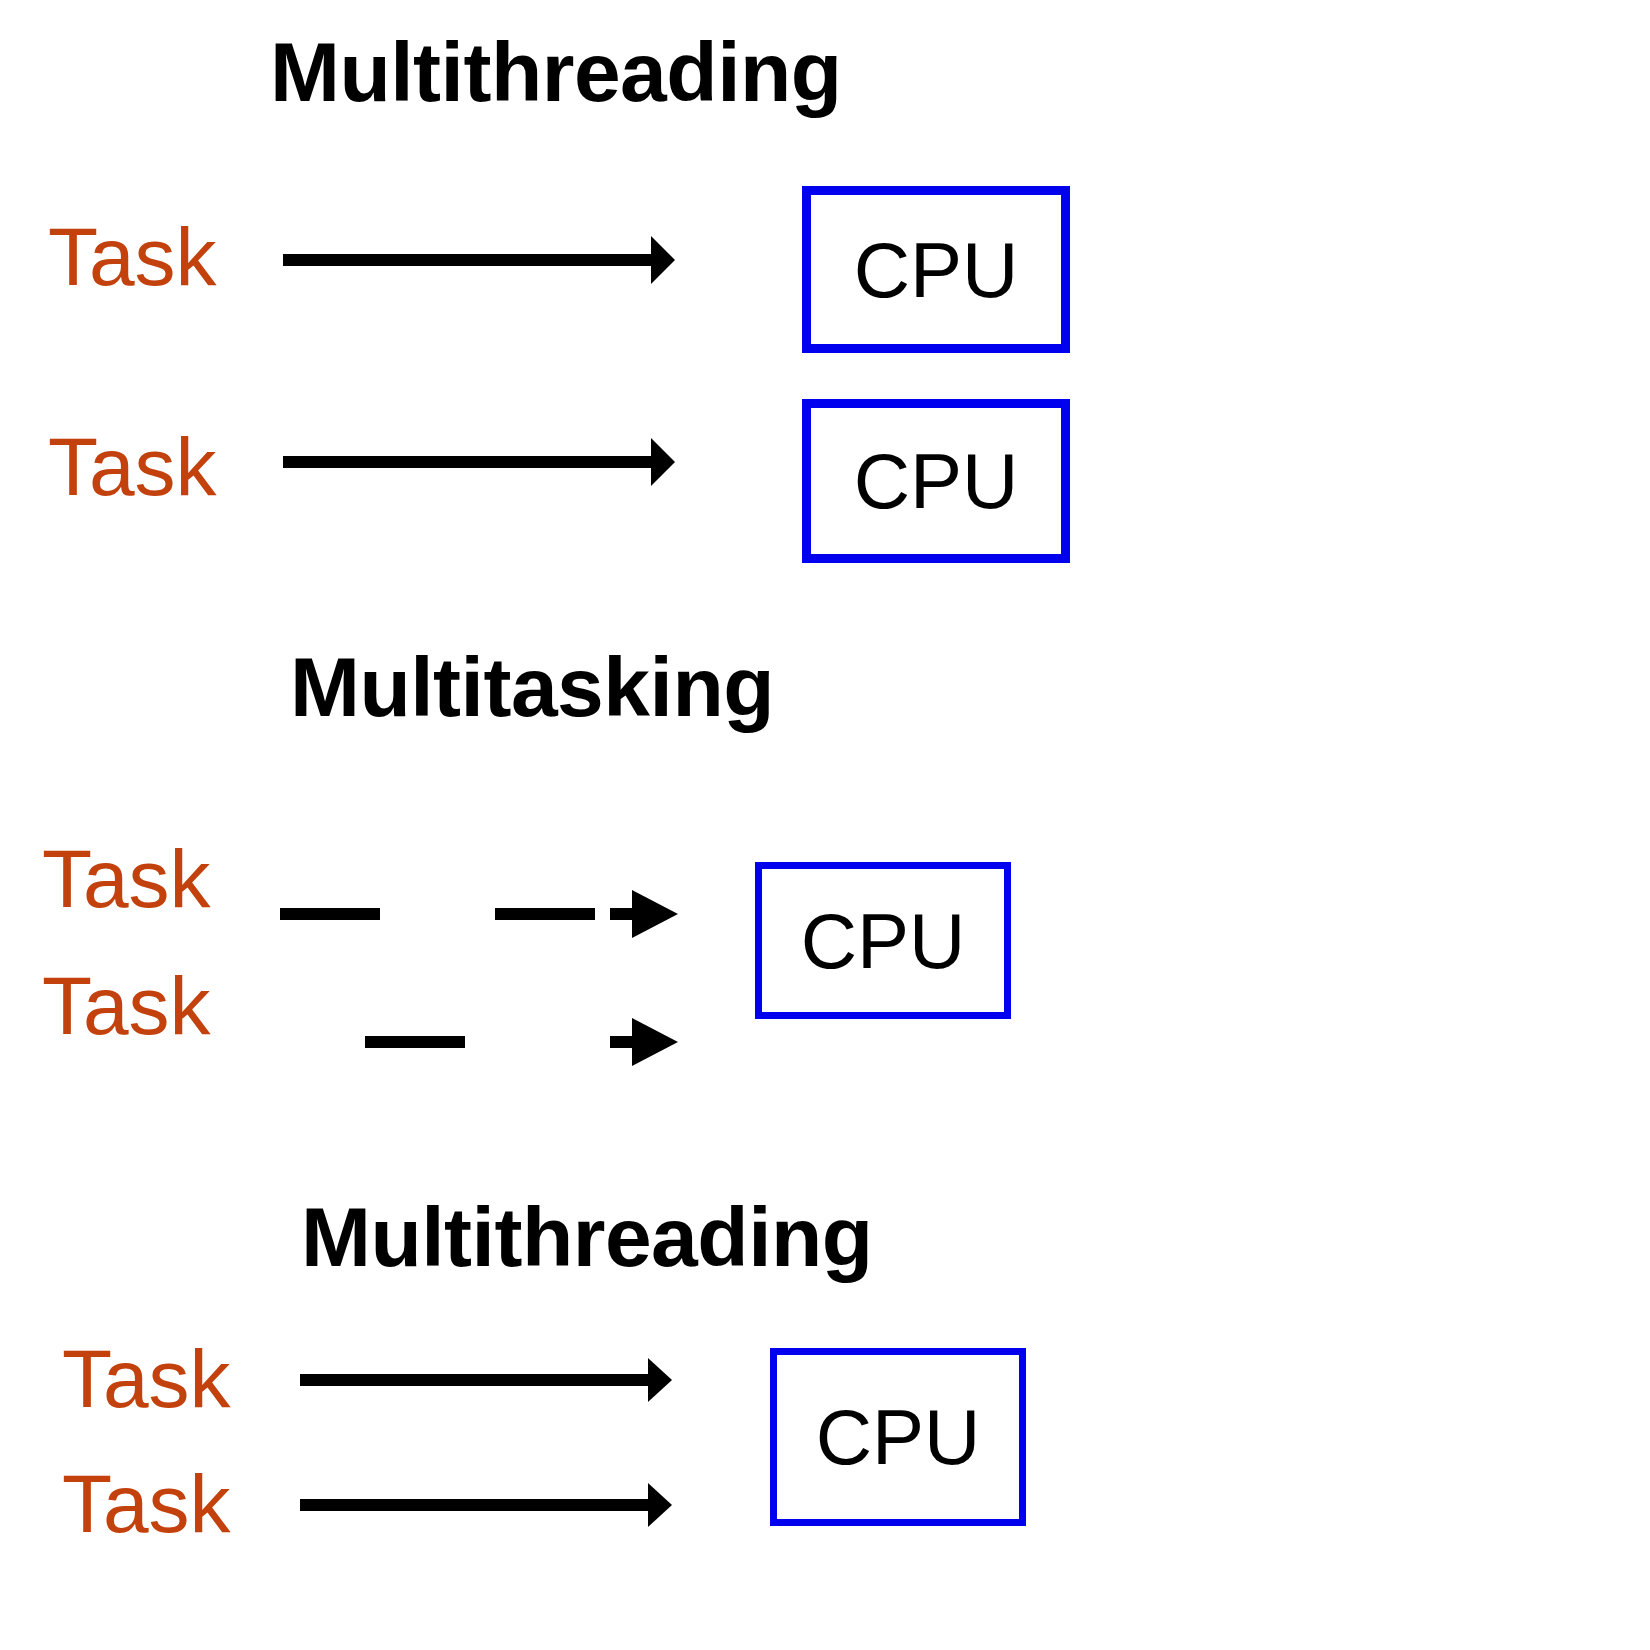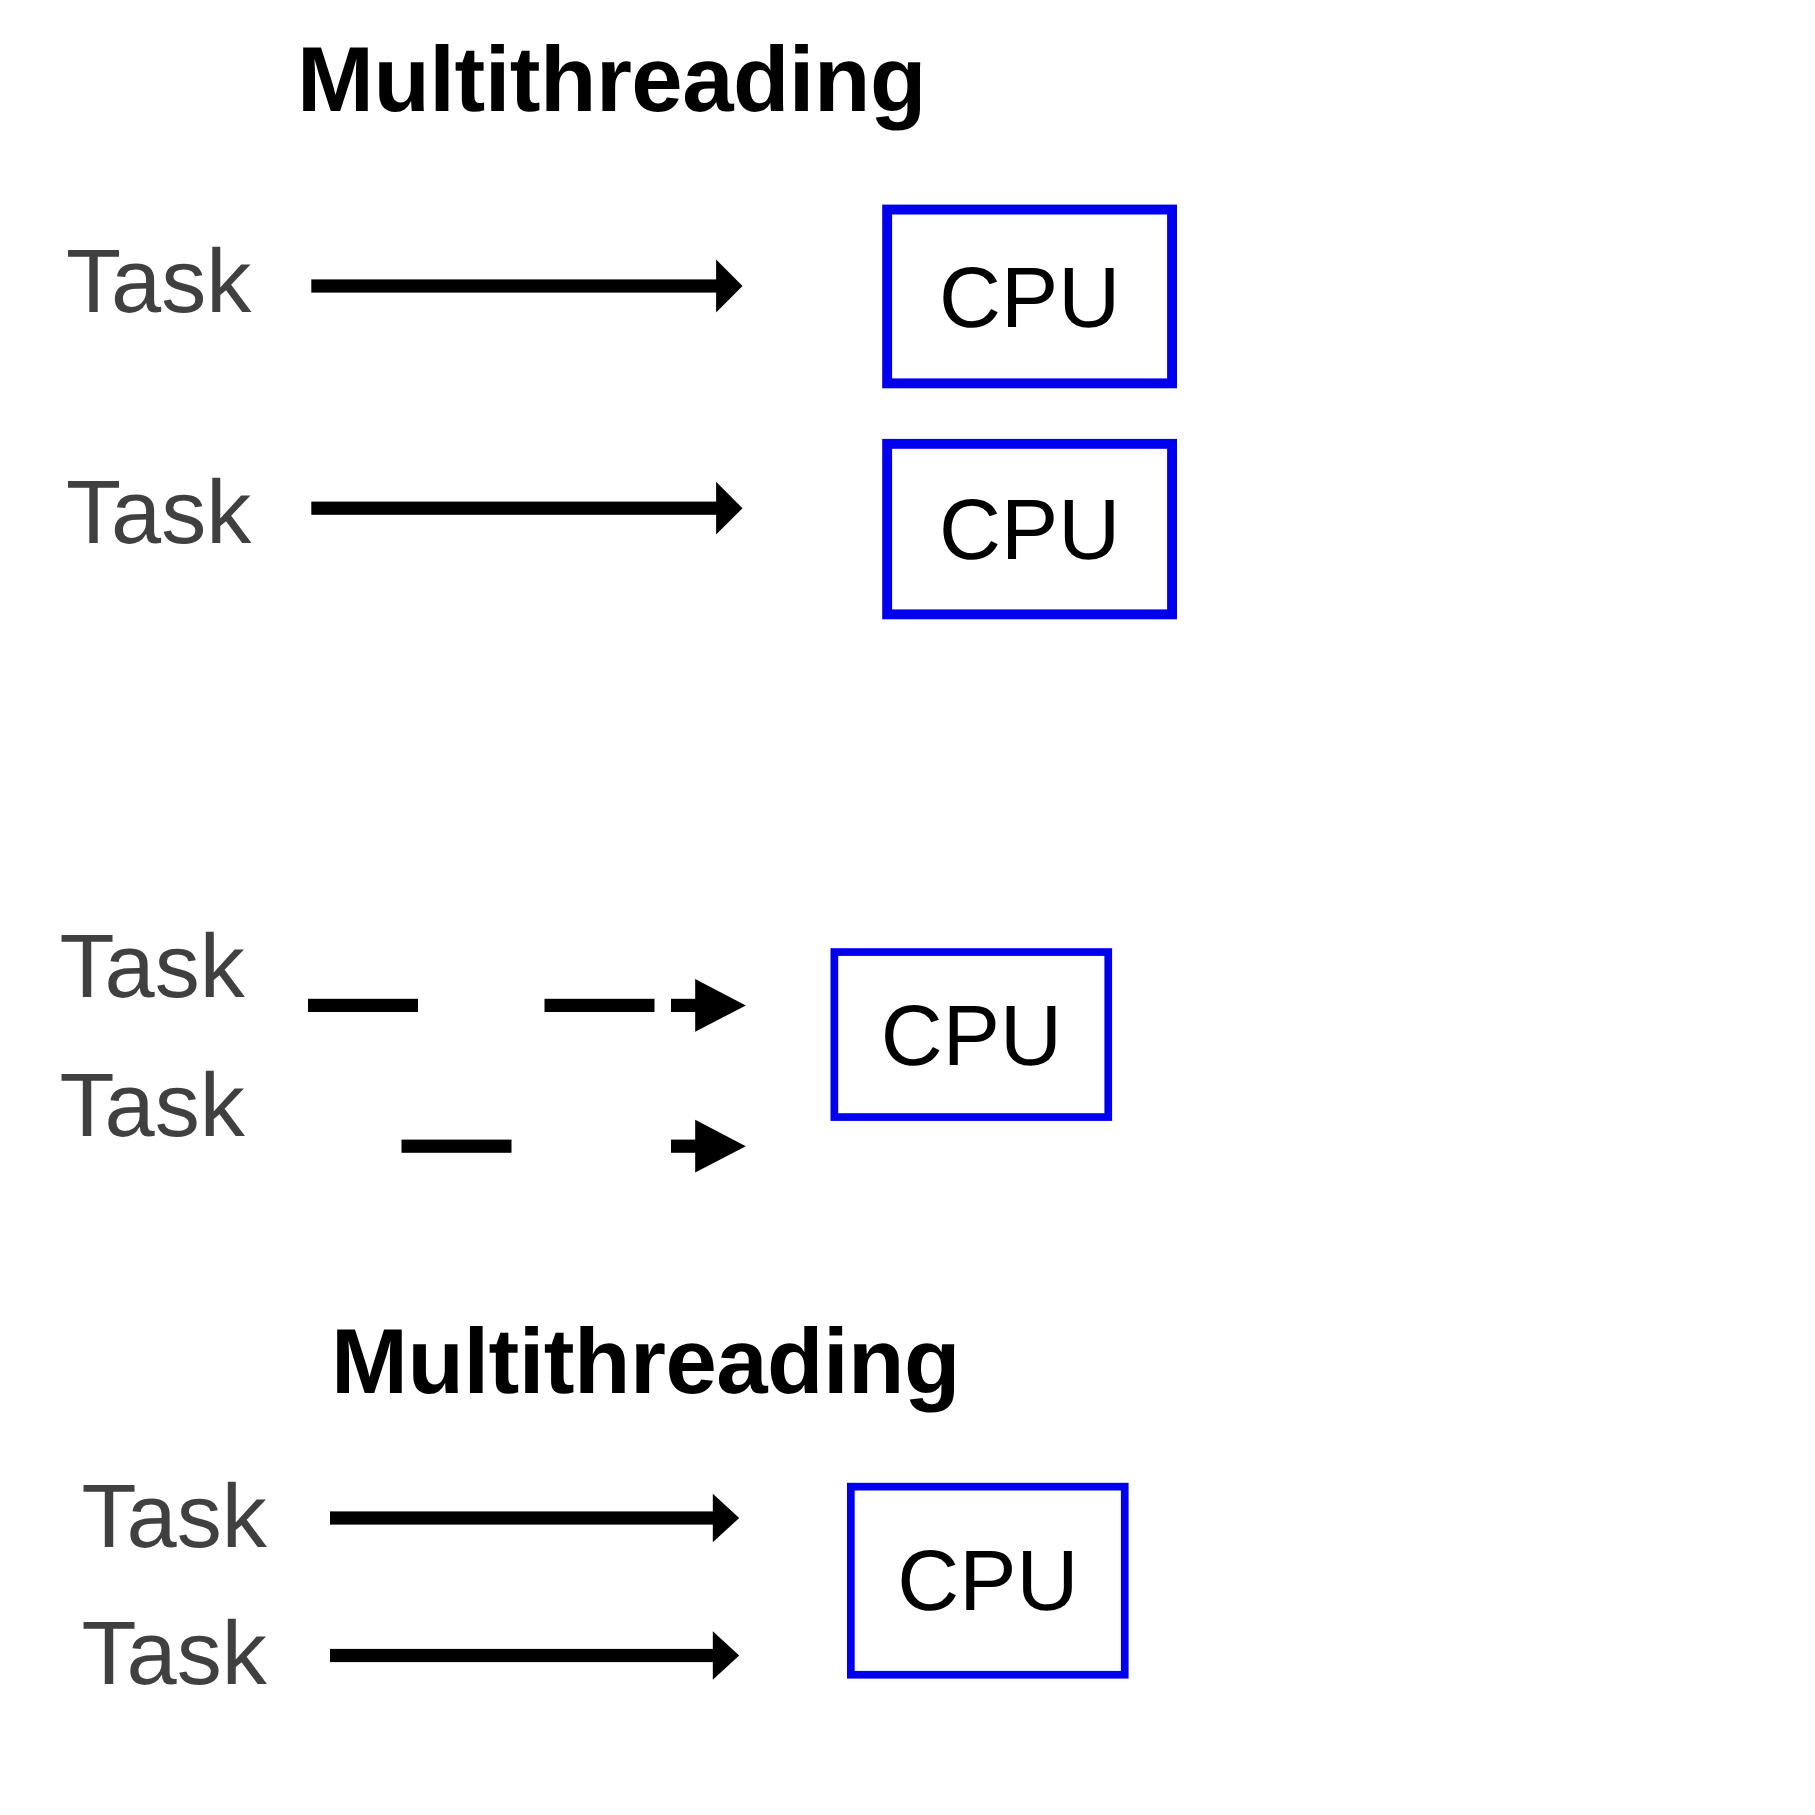--- a/index.html
+++ b/index.html
@@ -21,22 +21,21 @@
     letter-spacing:-0.5px;
     white-space:nowrap;
     color:#000;
   }
 
   .task-label{
     position:absolute;
     font-size:82px;
     line-height:1;
     white-space:nowrap;
-    color:#404040;
-    margin-left:12px;
+    color:#c2410c;
   }
 
   .cpu-box{
     position:absolute;
     border:9px solid #0000ee;
     background:#ffffff;
     box-sizing:border-box;
     display:flex;
     align-items:center;
     justify-content:center;
@@ -77,20 +76,21 @@
     <svg width="392" height="56" viewBox="0 0 392 56">
       <rect x="0" y="22" width="370" height="12" fill="#000000"></rect>
       <polygon points="368,4 392,28 368,52" fill="#000000"></polygon>
     </svg>
   </div>
 
   <div class="cpu-box" style="left:802px;top:399px;width:268px;height:164px;">
     <span class="cpu-text">CPU</span>
   </div>
 
+  <div class="sec-title" style="left:290px;top:645px;">Multitasking</div>
 
   <div class="task-label" style="left:42px;top:838px;">Task</div>
 
   <div class="arrow" style="left:280px;top:890px;">
     <svg width="398" height="56" viewBox="0 0 398 56">
       <rect x="0" y="18" width="100" height="12" fill="#000000"></rect>
       <rect x="215" y="18" width="100" height="12" fill="#000000"></rect>
       <rect x="330" y="18" width="42" height="12" fill="#000000"></rect>
       <polygon points="352,0 398,24 352,48" fill="#000000"></polygon>
     </svg>

